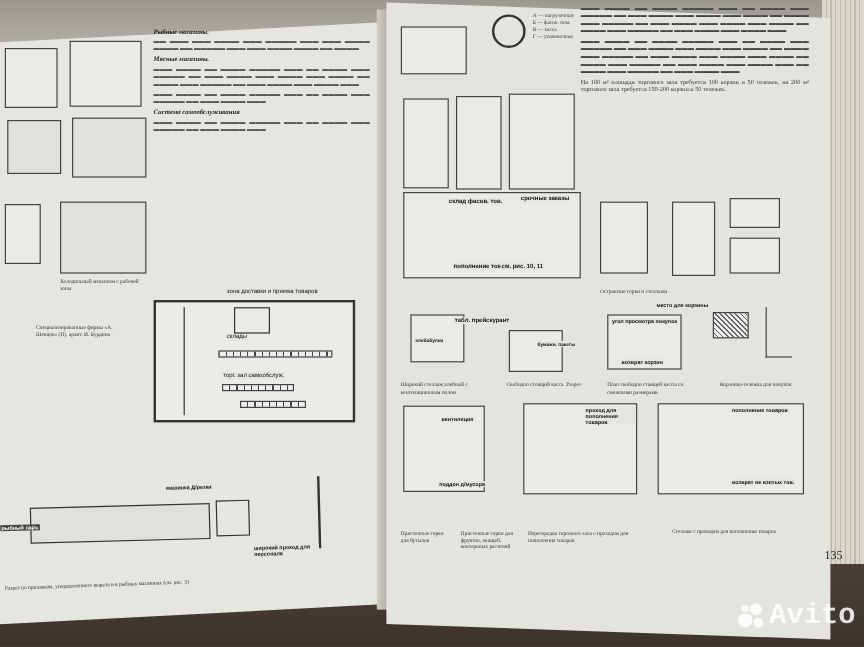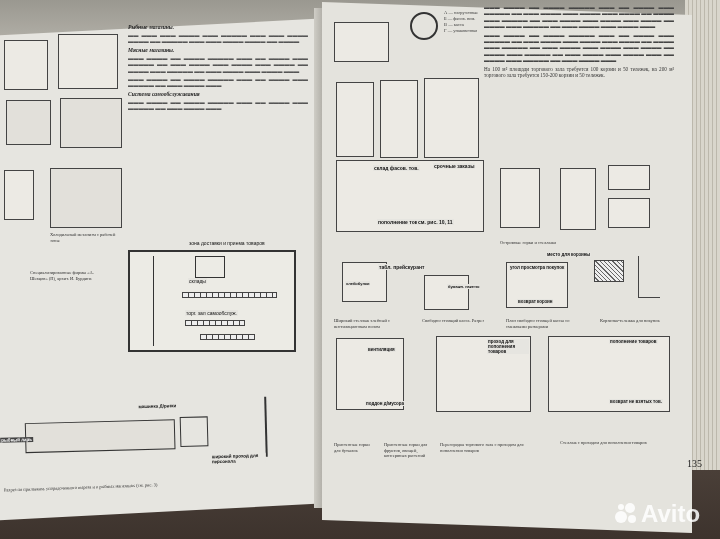--- a/index.html
+++ b/index.html
@@ -12,21 +12,21 @@
   .page-edge { position: absolute; left: 685px; top: 0; width: 35px; height: 470px; background: repeating-linear-gradient(90deg,#d9d6cc 0 3px,#bcb8ac 3px 4px); }
   .text { font-size: 5px; line-height: 6px; color: #3a3a3a; position: absolute; }
   .col { position: absolute; }
   .col p { font-size: 5.2px; line-height: 6.4px; color: #333; text-align: justify; margin-bottom: 2px; }
   .col h4 { font-size: 5.6px; font-style: italic; color: #222; margin: 2px 0; }
   .fig { position: absolute; border: 1px solid #444; background: #eceae4; }
   .fig-label { position: absolute; font-size: 6px; color: #111; font-family: "Liberation Sans", sans-serif; font-weight: bold; white-space: nowrap; background: #e6e5e0; padding: 0 1px; }
   .caption { position: absolute; font-size: 4.5px; line-height: 5.5px; color: #333; }
   .shelf { position: absolute; height: 6px; border: 1px solid #444; background: repeating-linear-gradient(90deg,#eee 0 5px,#444 5px 6px); }
   .page-number { position: absolute; left: 687px; top: 458px; font-size: 10px; color: #222; }
-  .watermark { position: absolute; left: 615px; top: 500px; display: flex; align-items: center; gap: 4px; color: rgba(255,255,255,0.85); font-family: Liberation Sans, sans-serif; font-size: 24px; font-weight: bold; }
+  .watermark { position: absolute; left: 615px; top: 500px; display: flex; align-items: center; gap: 4px; color: rgba(255,255,255,0.85); font-family: Liberation Mono, monospace; font-size: 24px; font-weight: bold; }
   .dots { width: 22px; height: 22px; position: relative; }
   .dots span { position: absolute; border-radius: 50%; background: rgba(255,255,255,0.85); }
 </style>
 </head>
 <body>
 
 <div class="bg-top"></div>
 <div class="table-bottom"></div>
 <div class="page-edge"></div>
 

